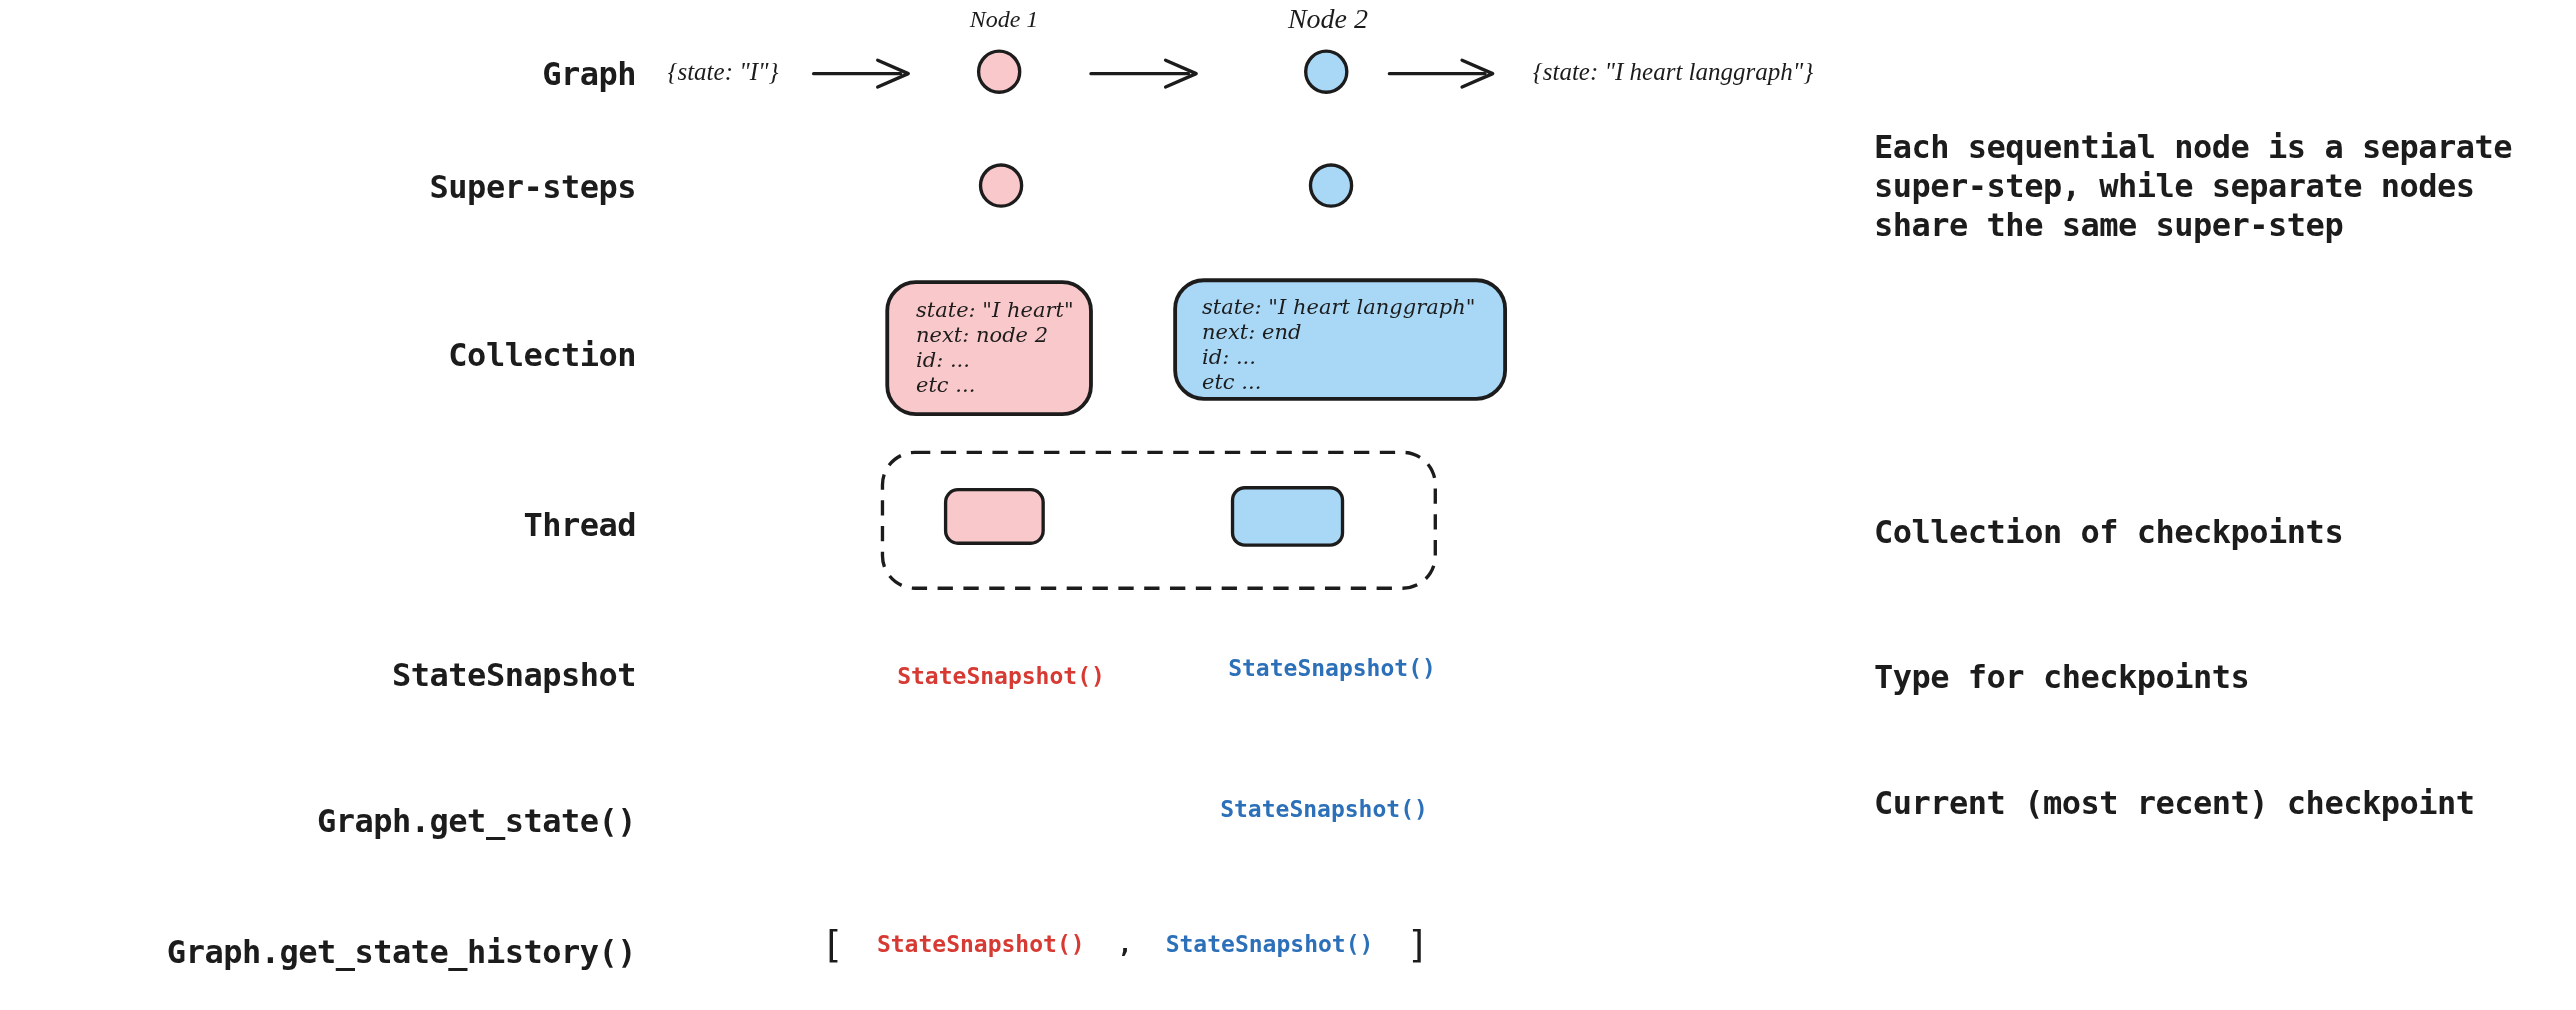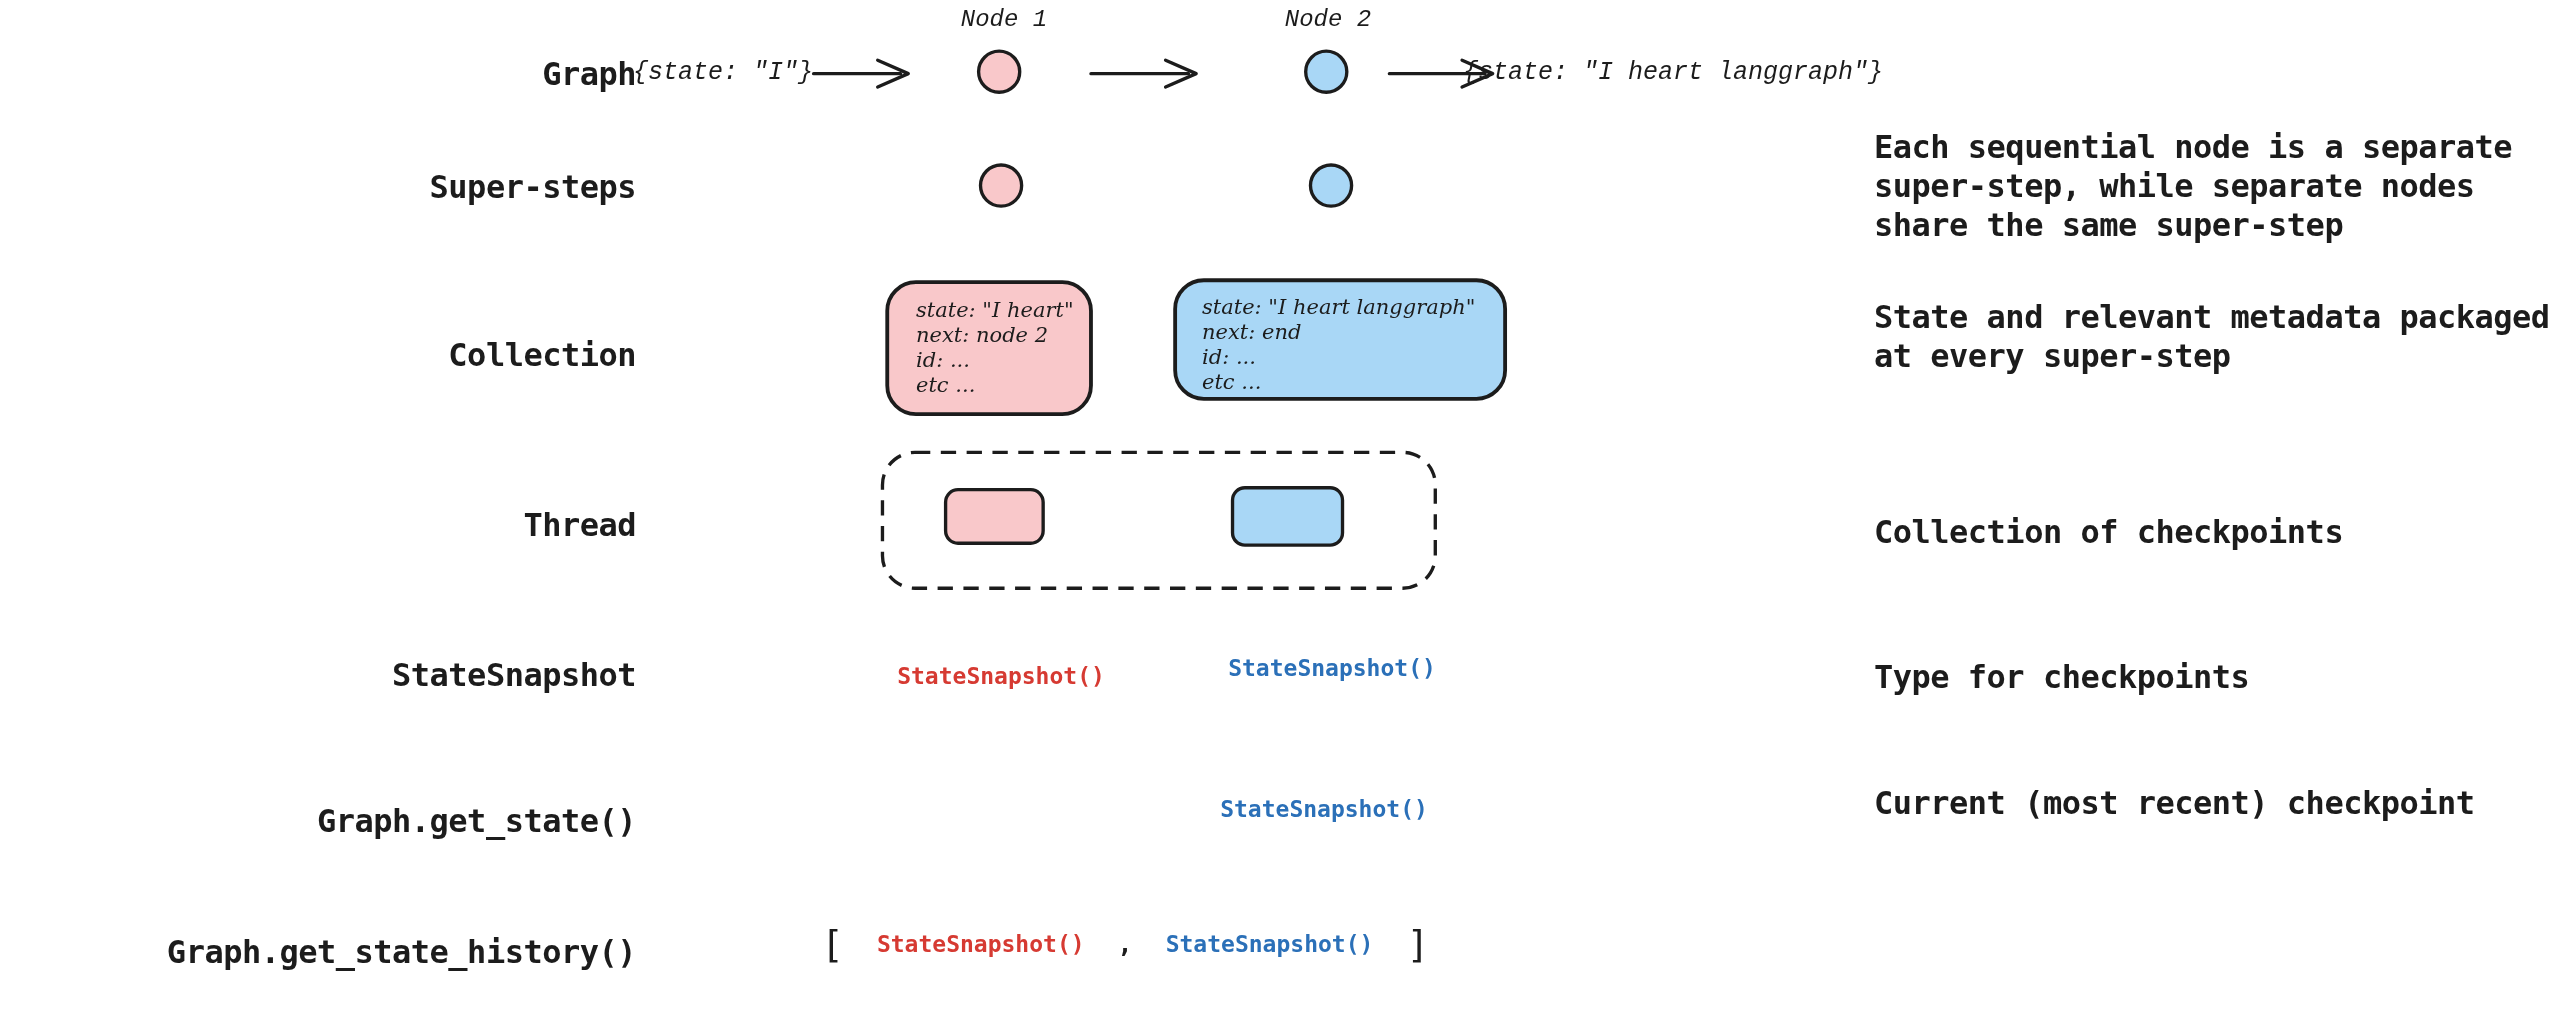--- a/index.html
+++ b/index.html
@@ -26,21 +26,21 @@
   .desc{
     position:absolute;
     left:1874px;
     font-size:32px;font-weight:bold;letter-spacing:-0.5px;
     line-height:39px;
     white-space:nowrap;
   }
   
   .hand{
     position:absolute;
-    font-family:Liberation Mono, monospace;
+    font-family:Liberation Serif, serif;
     font-style:italic;
     color:#1c1c1c;
     white-space:nowrap;
     transform:translate(-50%,-50%);
   }
   .boxtext{
     position:absolute;
     font-family:"DejaVu Serif",serif;
     font-style:italic;
     font-size:21px;
@@ -108,21 +108,21 @@
   <div class="rowlabel" style="top:54px">Graph</div>
   <div class="rowlabel" style="top:167px">Super-steps</div>
   <div class="rowlabel" style="top:335px">Collection</div>
   <div class="rowlabel" style="top:505px">Thread</div>
   <div class="rowlabel" style="top:655px">StateSnapshot</div>
   <div class="rowlabel" style="top:801px">Graph.get_state()</div>
   <div class="rowlabel" style="top:932px">Graph.get_state_history()</div>
 
   <div class="hand" style="left:723px;top:72px;font-size:25px">{state: "I"}</div>
   <div class="hand" style="left:1004px;top:19px;font-size:24px">Node 1</div>
-  <div class="hand" style="left:1328px;top:19px;font-size:24px">Node 2</div>
+  <div class="hand" style="left:1328px;top:19px;font-size:28px">Node 2</div>
   <div class="hand" style="left:1673px;top:72px;font-size:25px">{state: "I heart langgraph"}</div>
 
   <div class="boxtext" style="left:916px;top:298px">
     <div>state: "I heart"</div>
     <div>next: node 2</div>
     <div>id: ...</div>
     <div>etc ...</div>
   </div>
   <div class="boxtext" style="left:1202px;top:295px;line-height:25px">
     <div>state: "I heart langgraph"</div>
@@ -142,24 +142,20 @@
     <span class="comma">,</span>
     <span class="code blue">StateSnapshot()</span>
     <span class="bracket">]</span>
   </div>
 
   <div class="desc" style="top:128px">
     <div>Each sequential node is a separate</div>
     <div>super-step, while separate nodes</div>
     <div>share the same super-step</div>
   </div>
-  <div class="desc" style="top:298px">
-    <div>State and relevant metadata packaged</div>
-    <div>at every super-step</div>
-  </div>
   <div class="desc" style="top:513px">
     <div>Collection of checkpoints</div>
   </div>
   <div class="desc" style="top:658px">
     <div>Type for checkpoints</div>
   </div>
   <div class="desc" style="top:784px">
     <div>Current (most recent) checkpoint</div>
   </div>
 

